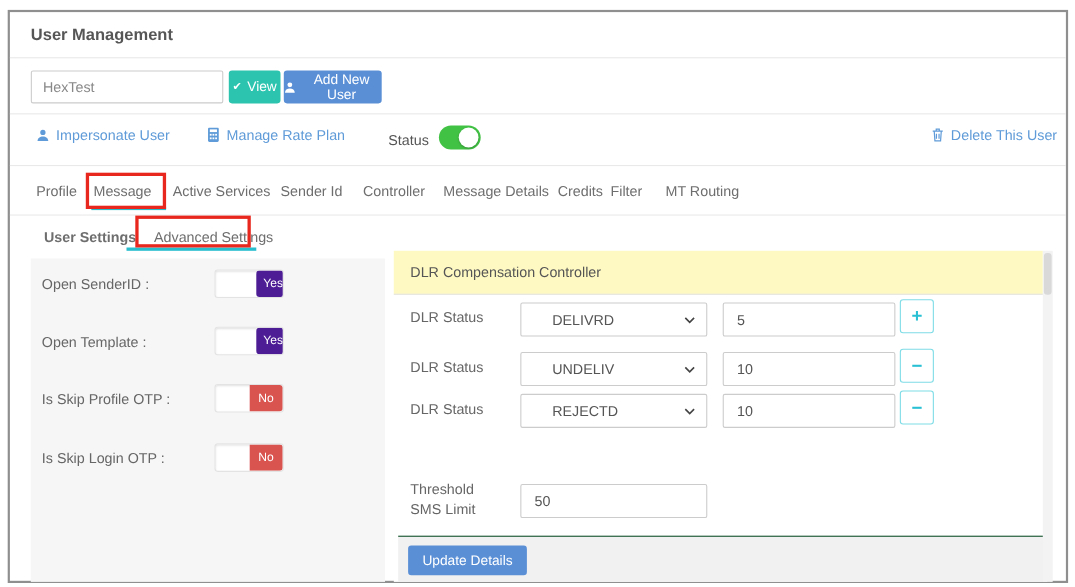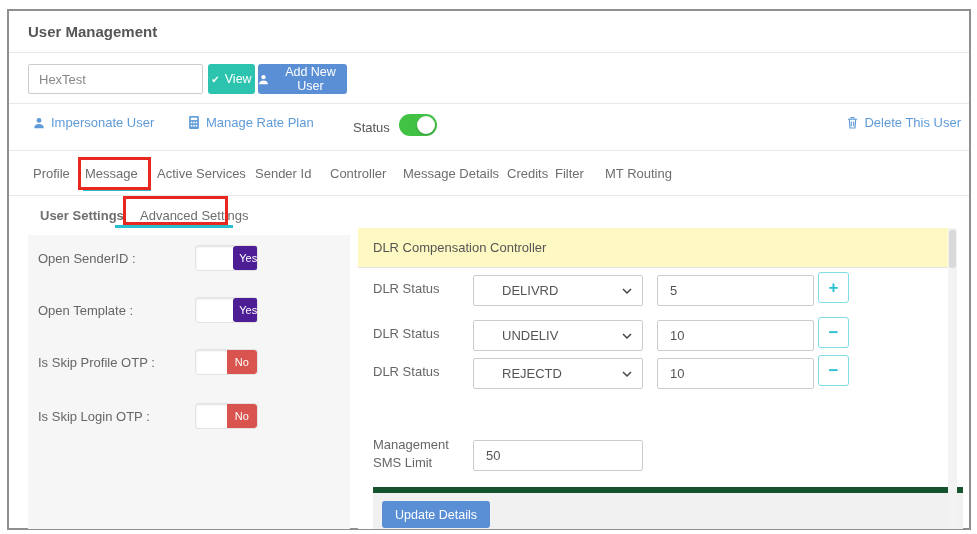--- a/index.html
+++ b/index.html
@@ -50,22 +50,22 @@
                         font-size:13px; color:#555; }
   .dlr-label { position:absolute; font-size:13px; color:#666; }
   .select-box { position:absolute; width:170px; height:31px; border:1px solid #ccc; border-radius:2px; background:#fff;
                 display:flex; align-items:center; padding-left:28px; font-size:13px; color:#555; cursor:pointer; }
   .select-box svg { position:absolute; right:10px; top:12px; }
   .num-input { position:absolute; width:157px; height:31px; border:1px solid #ccc; border-radius:2px; padding-left:12px;
                font-size:13px; color:#555; font-family:"Liberation Sans",sans-serif; outline:none; }
   .op-btn { position:absolute; left:460px; width:31px; height:31px; background:#fff; border:1px solid #7edce6;
             border-radius:3px; color:#2ac0d4; font-size:17px; font-weight:bold; line-height:1; cursor:pointer;
             display:flex; align-items:center; justify-content:center; font-family:"Liberation Sans",sans-serif; }
-  .panel-right-footer { position:absolute; left:15px; top:259px; width:100%; height:42px; background:#f1f1f1;
-                        border-top:6px solid #14532d; }
+  .panel-right-footer { position:absolute; left:4px; top:259px; width:100%; height:42px; background:#f1f1f1;
+                        border-top:1px solid #14532d; }
 
   .scroll-track { left:939px; top:217px; width:9px; height:301px; background:#f3f3f3; }
   .scroll-thumb { position:absolute; left:1px; top:2px; width:7px; height:38px; background:#d9d9d9; border-radius:3px; }
 </style>
 </head>
 <body>
 
 <div class="window">
 
   <div class="abs page-title">User Management</div>
@@ -202,21 +202,21 @@
       <span>REJECTD</span>
       <svg width="10" height="7" viewBox="0 0 10 7" fill="none" stroke="#444" stroke-width="1.5">
           <path d="M1 1l4 4 4-4"></path>
         </svg>
     </div>
     <input class="num-input" style="left: 299px; top: 130px;" value="10">
     <button class="op-btn" style="top:127px;">
       <span>−</span>
     </button>
 
-    <span class="dlr-label" style="left:15px; top:208px; width:85px; line-height:1.35;">Management SMS Limit</span>
+    <span class="dlr-label" style="left:15px; top:208px; width:85px; line-height:1.35;">Threshold SMS Limit</span>
     <input class="num-input" style="left: 115px; top: 212px; width: 170px;" value="50">
 
     <div class="panel-right-footer">
       <button id="update-btn" class="btn">Update Details</button>
     </div>
   </div>
 
   <div class="abs scroll-track">
     <div class="scroll-thumb"></div>
   </div>

